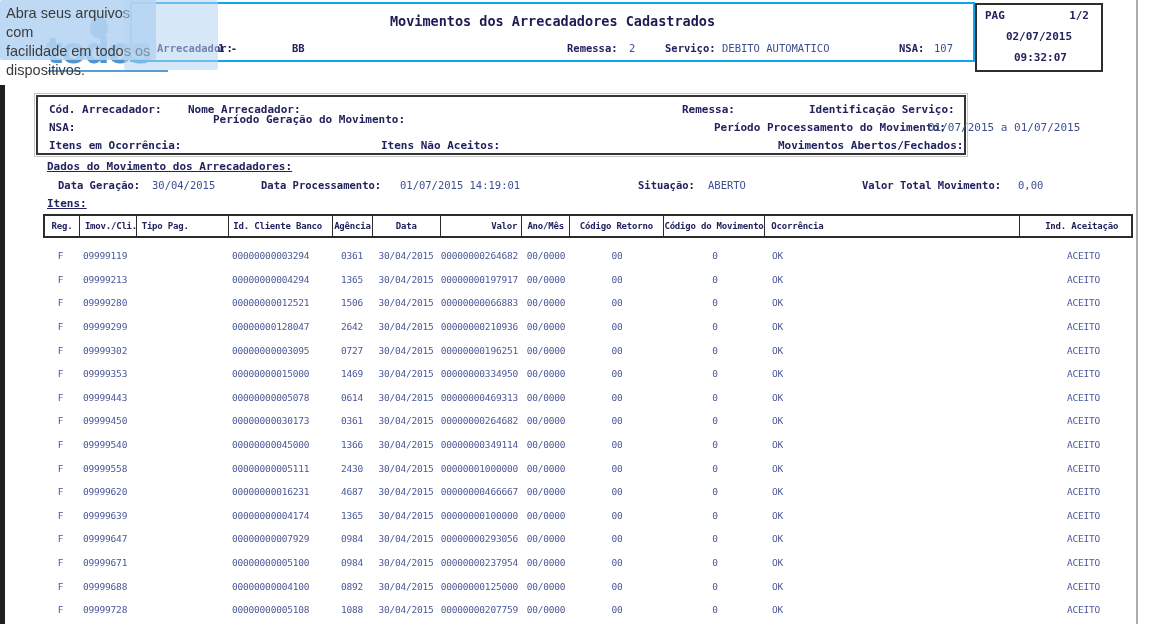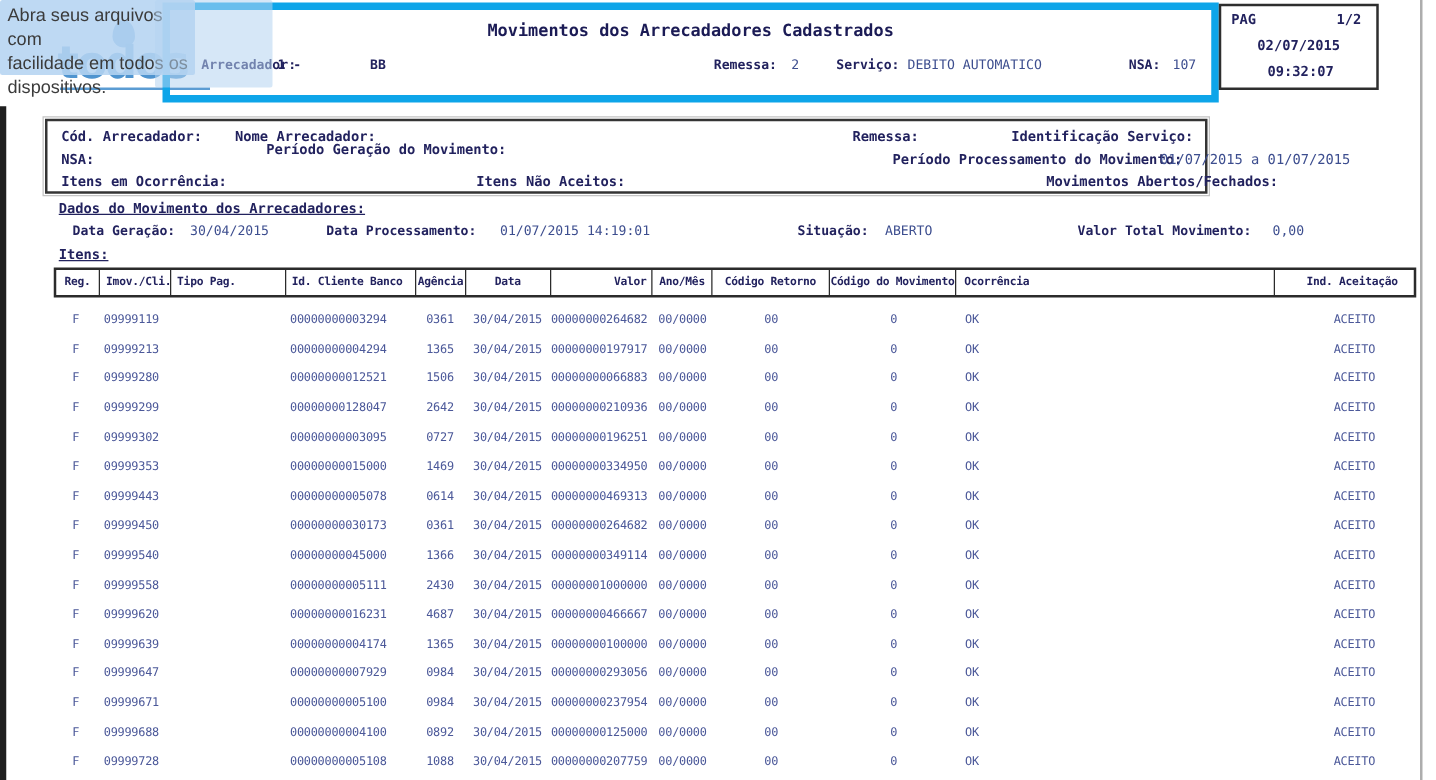--- a/index.html
+++ b/index.html
@@ -5,21 +5,21 @@
   html,body{margin:0;padding:0;background:#fff;}
   .page{position:relative;width:1149px;height:624px;overflow:hidden;background:#fff;
         font-family:"DejaVu Sans Mono","Liberation Mono",monospace;color:#22225e;}
   .abs{position:absolute;white-space:nowrap;}
 
   
   .left-edge{position:absolute;left:0;top:85px;width:5px;height:539px;background:#1f1f1f;}
   .right-edge{position:absolute;left:1136px;top:0;width:2px;height:624px;background:#adadad;}
 
   
-  .hdr-box{position:absolute;left:130px;top:2px;width:845px;height:80px;border:6px solid #0ea5e9;box-sizing:border-box;z-index:2;}
+  .hdr-box{position:absolute;left:130px;top:2px;width:845px;height:60px;border:2px solid #0ea5e9;box-sizing:border-box;z-index:2;}
   .title{position:absolute;left:0;top:9px;width:100%;text-align:center;font-weight:700;font-size:13.5px;color:#1b1b55;}
   .h2{font-size:10.5px;font-weight:700;color:#22225e;}
   .h2v{font-size:10.5px;font-weight:400;color:#3d4e8f;}
   .pag-box{position:absolute;left:975px;top:3px;width:128px;height:69px;border:2px solid #2e2e2e;box-sizing:border-box;z-index:2;
            font-size:11px;font-weight:700;color:#22225e;}
   .pag-row1{position:absolute;left:8px;right:12px;top:4px;display:flex;justify-content:space-between;}
   .pag-row2{position:absolute;left:0;top:25px;width:100%;text-align:center;}
   .pag-row3{position:absolute;left:4px;top:46px;width:100%;text-align:left;padding-left:33px;}
 
   
@@ -117,21 +117,21 @@
     <span class="abs f-lbl" style="left:644px;top:6px;">Remessa:</span>
     <span class="abs f-lbl" style="left:771px;top:6px;">Identificação Serviço:</span>
 
     <span class="abs f-lbl" style="left:11px;top:24px;">NSA:</span>
     <span class="abs f-lbl" style="left:175px;top:16px;">Período Geração do Movimento:</span>
     <span class="abs f-lbl" style="left:644px;top:24px;padding-left:32px;">Período Processamento do Movimento:</span>
     <span class="abs f-val" style="left:890px;top:24px;">01/07/2015 a 01/07/2015</span>
 
     <span class="abs f-lbl" style="left:11px;top:42px;">Itens em Ocorrência:</span>
     <span class="abs f-lbl" style="left:343px;top:42px;">Itens Não Aceitos:</span>
-    <span class="abs f-lbl" style="left:799px;top:42px;">Movimentos Abertos/Fechados:</span>
+    <span class="abs f-lbl" style="left:740px;top:42px;">Movimentos Abertos/Fechados:</span>
   </div>
 
   <span class="abs sec-title" style="left:47px;top:160px;">Dados do Movimento dos Arrecadadores:</span>
 
   <span class="abs d-lbl" style="left:58px;top:179px;">Data Geração:</span>
   <span class="abs d-val" style="left:152px;top:179px;">30/04/2015</span>
   <span class="abs d-lbl" style="left:261px;top:179px;">Data Processamento:</span>
   <span class="abs d-val" style="left:400px;top:179px;">01/07/2015 14:19:01</span>
   <span class="abs d-lbl" style="left:638px;top:179px;">Situação:</span>
   <span class="abs d-val" style="left:708px;top:179px;">ABERTO</span>

